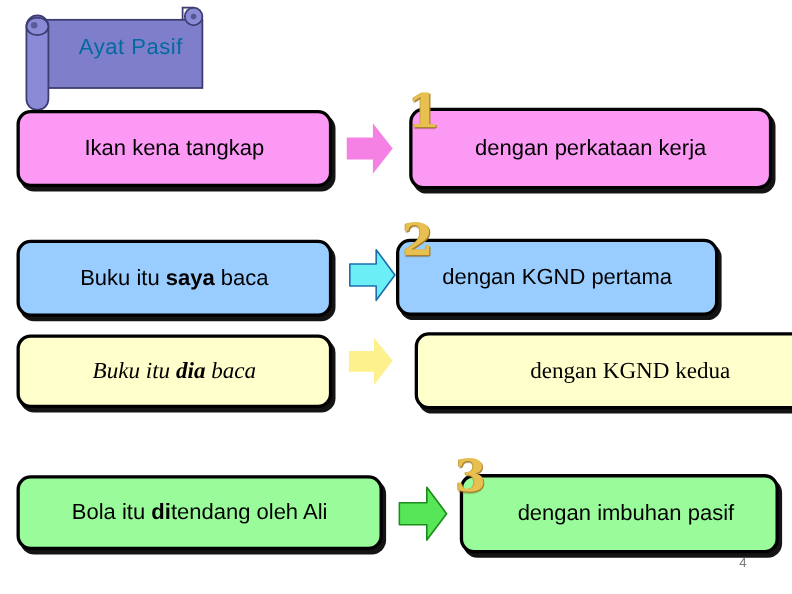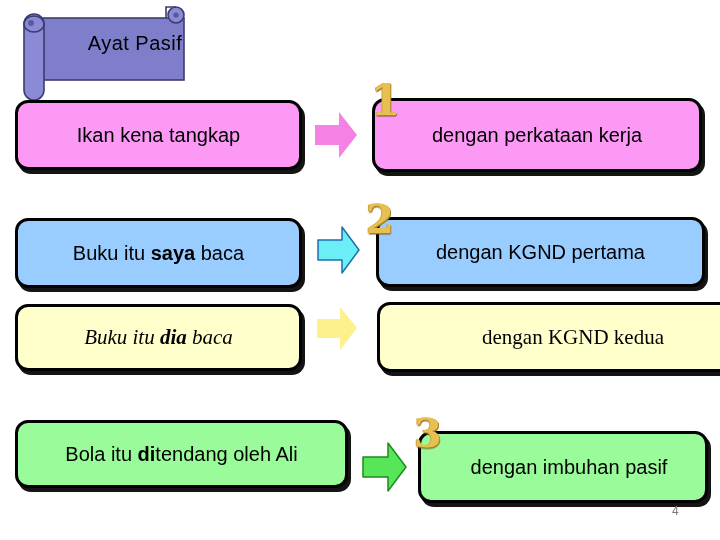--- a/index.html
+++ b/index.html
@@ -12,23 +12,23 @@
   }
   .slide {
     position: absolute; inset: 0;
     background: #ffffff;
   }
 
   
   .banner { position: absolute; left: 14px; top: 4px; width: 184px; height: 100px; }
   .banner svg { position: absolute; left: 0; top: 0; }
   .banner-text {
-    position: absolute; left: 46px; top: 28px; width: 150px;
+    position: absolute; left: 30px; top: 28px; width: 150px;
     text-align: center;
-    font-size: 20px; color: #000000; letter-spacing: 0.5px;
+    font-size: 20px; color: #0369a1; letter-spacing: 0.5px;
   }
 
   
   .row-box {
     position: absolute;
     border: 3px solid #000;
     border-radius: 13px;
     box-shadow: 3px 4px 0 rgba(0,0,0,0.92);
     background: var(--fill, #eee);
     display: flex; align-items: center; justify-content: center;
@@ -52,29 +52,29 @@
     z-index: 3;
   }
 
   
   #box-l1 { left: 15px; top: 100px;  width: 287px; height: 70px; }
   #box-r1 { left: 372px; top: 98px;  width: 330px; height: 74px; }
   #arrow1 { left: 315px; top: 111px; }
   #badge1 { left: 371px; top: 80px; font-size: 42px; }
 
   #box-l2 { left: 15px; top: 218px;  width: 287px; height: 70px; }
-  #box-r2 { left: 376px; top: 217px; width: 329px; height: 70px; }
+  #box-r2 { left: 360px; top: 217px; width: 293px; height: 70px; }
   #arrow2 { left: 317px; top: 225px; }
   #badge2 { left: 366px; top: 199px; }
 
   #box-l3 { left: 15px; top: 304px;  width: 287px; height: 67px; font-style: italic; }
   #box-r3 { left: 377px; top: 302px; width: 392px; height: 70px; }
   #arrow3 { left: 317px; top: 306px; }
 
-  #box-l4 { left: 15px; top: 420px;  width: 333px; height: 68px; }
+  #box-l4 { left: 15px; top: 432px;  width: 333px; height: 68px; }
   #box-r4 { left: 418px; top: 431px; width: 290px; height: 72px; padding-left: 20px; }
   #arrow4 { left: 362px; top: 441px; }
   #badge4 { left: 414px; top: 413px; }
 
   .page-number {
     position: absolute; left: 672px; top: 504px;
     font-size: 12px; color: #7a7a7a;
   }
 </style>
 </head>

